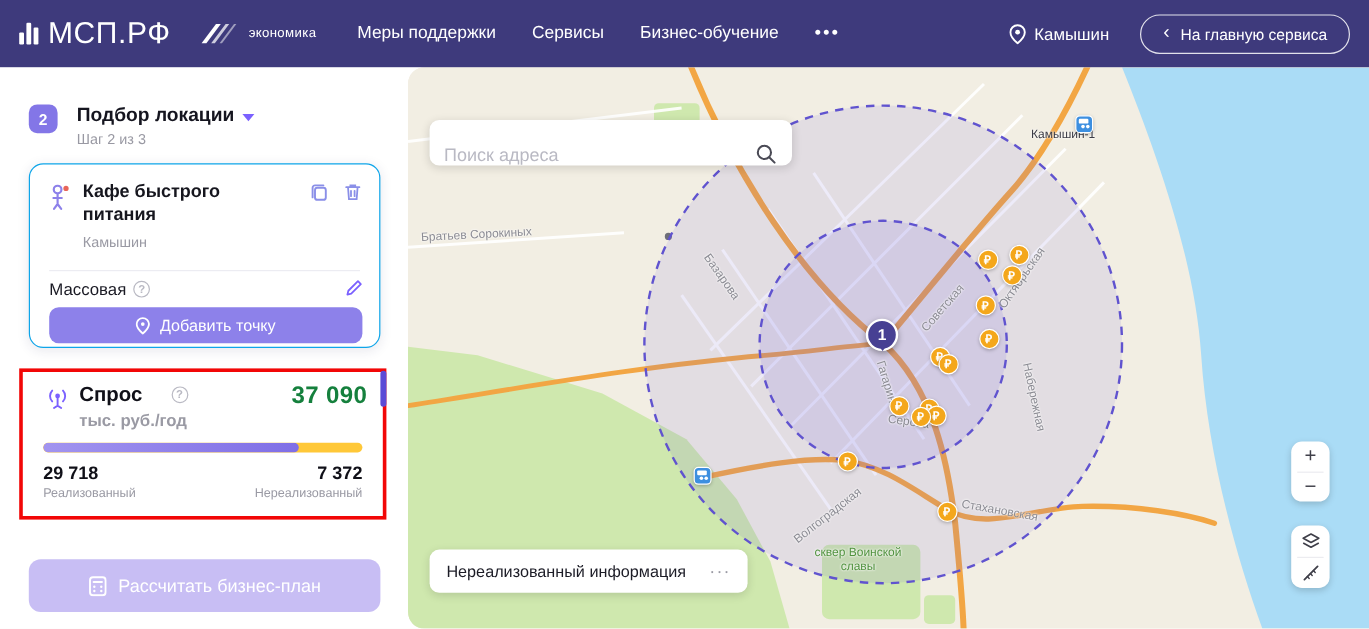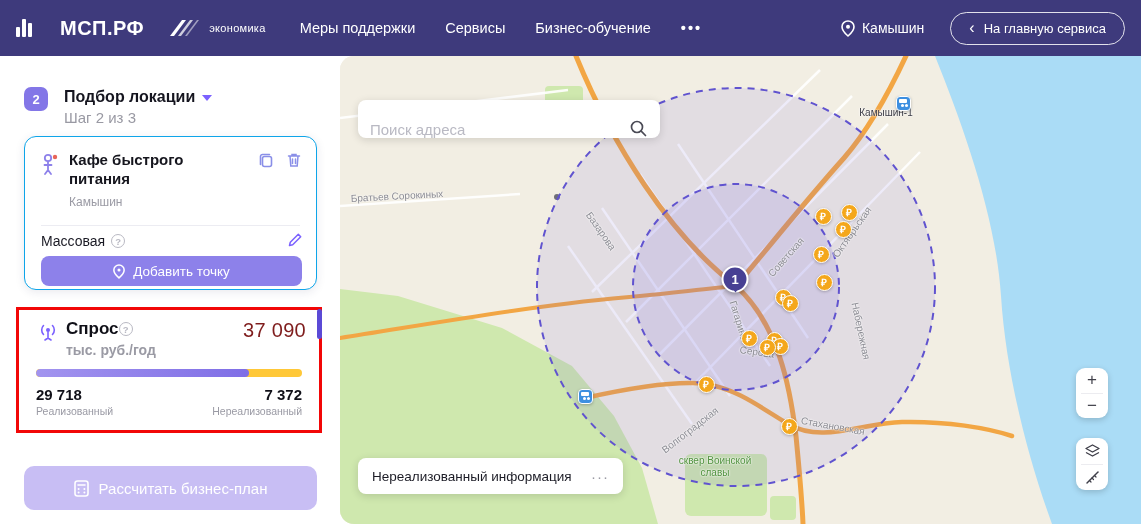--- a/index.html
+++ b/index.html
@@ -7,41 +7,41 @@
   body { font-family:"Liberation Sans", sans-serif; background:#fff; overflow:hidden; }
   .page { position:relative; width:1141px; height:524px; background:#fff; overflow:hidden; }
 
   
   .header { position:absolute; left:0; top:0; width:1141px; height:56px; background:#3e3a7c;
             display:flex; align-items:center; padding:0 16px; color:#fff; z-index:30; }
   .logo-wrap { display:flex; align-items:center; gap:8px; }
   .logo-bars { display:flex; align-items:flex-end; gap:2px; height:18px; }
   .logo-bars i { display:block; width:4px; background:#fff; border-radius:1px; }
   .logo-bars i:nth-child(1){height:10px} .logo-bars i:nth-child(2){height:18px} .logo-bars i:nth-child(3){height:14px}
-  .logo-text { font-size:20px; font-weight:bold; letter-spacing:.5px;margin-left:20px; }
+  .logo-text { font-size:25px; font-weight:normal; letter-spacing:.5px; }
   .ministry { display:flex; align-items:center; gap:7px; margin-left:24px; }
   .ministry-text { font-size:11px; letter-spacing:.3px; }
   .nav { display:flex; gap:30px; margin-left:34px; font-size:14.5px; }
   .nav-item { cursor:pointer; white-space:nowrap; }
   .nav-item.more { letter-spacing:2px; font-weight:bold; }
   .header-right { margin-left:auto; display:flex; align-items:center; gap:26px; }
   .city { display:flex; align-items:center; gap:7px; font-size:14px; cursor:pointer; }
   .back-btn { background:transparent; border:1px solid rgba(255,255,255,.85); color:#fff; border-radius:17px;
               height:33px; padding:0 18px; font-size:13px; display:flex; align-items:center; gap:9px;
               font-family:inherit; cursor:pointer; }
   .back-chevron { font-size:16px; line-height:1; }
 
   
   .sidebar { position:absolute; left:0; top:56px; width:340px; height:468px; background:#fff; z-index:20; }
   .step-badge { position:absolute; left:24px; top:31px; width:24px; height:24px; background:#8376e7; color:#fff;
                 border-radius:7px; font-size:13px; font-weight:bold; display:flex; align-items:center; justify-content:center; }
   .step-title { position:absolute; left:64px; top:32px; font-size:16px; font-weight:bold; color:#15151f; display:flex; align-items:center; gap:7px; }
   .chevron-down { width:0; height:0; border-left:5px solid transparent; border-right:5px solid transparent;
                   border-top:6px solid #7b61ff; display:inline-block; cursor:pointer; margin-top:2px; }
-  .step-subtitle { position:absolute; left:64px; top:53px; font-size:15px; color:#9999a3; }
+  .step-subtitle { position:absolute; left:64px; top:53px; font-size:12px; color:#9999a3; }
 
   .biz-card { position:absolute; left:24px; top:80px; width:293px; height:154px; background:#fff; border:1px solid #0ea5e9;
               border-radius:12px; box-shadow:0 2px 10px rgba(40,40,90,.10); }
   .biz-icon { position:absolute; left:15px; top:15px; }
   .biz-title { position:absolute; left:44px; top:13px; width:165px; font-size:15px; font-weight:bold; line-height:19px; color:#16161e; }
   .biz-city { position:absolute; left:44px; top:58px; font-size:12px; color:#9a9aa4; }
   .icon-btn { position:absolute; top:14px; width:20px; height:20px; background:none; border:none; cursor:pointer; padding:0; }
   .icon-btn.copy { right:40px; } .icon-btn.trash { right:12px; }
   .card-divider { position:absolute; left:16px; right:16px; top:88px; border-top:1px solid #ececf2; }
   .segment-row { position:absolute; left:16px; top:96px; display:flex; align-items:center; gap:6px; font-size:14px; color:#1a1a24; }
@@ -49,24 +49,24 @@
             display:inline-flex; align-items:center; justify-content:center; font-weight:bold; }
   .pencil-btn { position:absolute; right:13px; top:95px; background:none; border:none; cursor:pointer; padding:0; }
   .add-point-btn { position:absolute; left:16px; top:119px; width:261px; height:30px; background:#8d81ea; border:none;
                    border-radius:8px; color:#fff; font-size:13.5px; font-family:inherit; display:flex; align-items:center;
                    justify-content:center; gap:8px; cursor:pointer; }
 
   .demand-block { position:absolute; left:16px; top:251px; width:306px; height:126px; background:#fff;
                   border:3px solid #f20707; padding:9px 13px 10px 13px; }
   .demand-head { display:flex; align-items:flex-start; }
   .demand-icon { margin:3px 8px 0 6px; }
-  .demand-title-row { display:flex; align-items:center; gap:0; }
+  .demand-title-row { display:flex; align-items:center; gap:24px; }
   .demand-title { font-size:17px; font-weight:bold; color:#101018; }
   .demand-units { font-size:14px; color:#9a9aa4; margin-top:3px;font-weight:bold; }
-  .demand-total { margin-left:auto; font-size:20px; font-weight:normal; color:#7f1d1d; letter-spacing:.3px; }
+  .demand-total { margin-left:auto; font-size:20px; font-weight:bold; color:#15803d; letter-spacing:.3px; }
   .demand-bar { margin:11px 4px 0 4px; height:8px; border-radius:4px; background:#ffc838; overflow:hidden; }
   .demand-bar-fill { height:100%; background:linear-gradient(90deg,#a294ef,#7f6ee6); border-radius:4px; }
   .demand-values { display:flex; justify-content:space-between; margin:9px 4px 16px 4px; }
   .dv-num { font-size:15px; font-weight:bold; color:#101018; }
   .dv-label { font-size:10.5px; color:#9a9aa4; margin-top:2px; }
   .dv-right { text-align:right; }
   .side-scroll { position:absolute; left:317px; top:253px; width:5px; height:30px; background:#5b4ad6; border-radius:3px; cursor:grab; }
 
   .calc-btn { position:absolute; left:24px; top:410px; width:293px; height:44px; background:#c8bef4; border:none;
               border-radius:10px; color:#fff; font-size:15px; font-family:inherit; display:flex; align-items:center;

